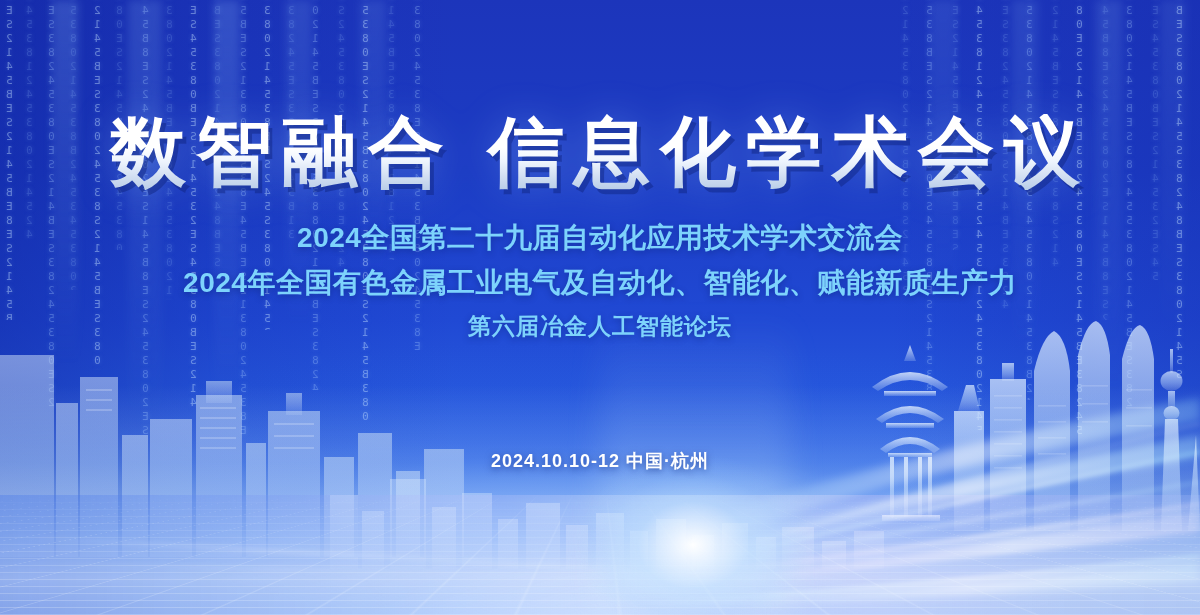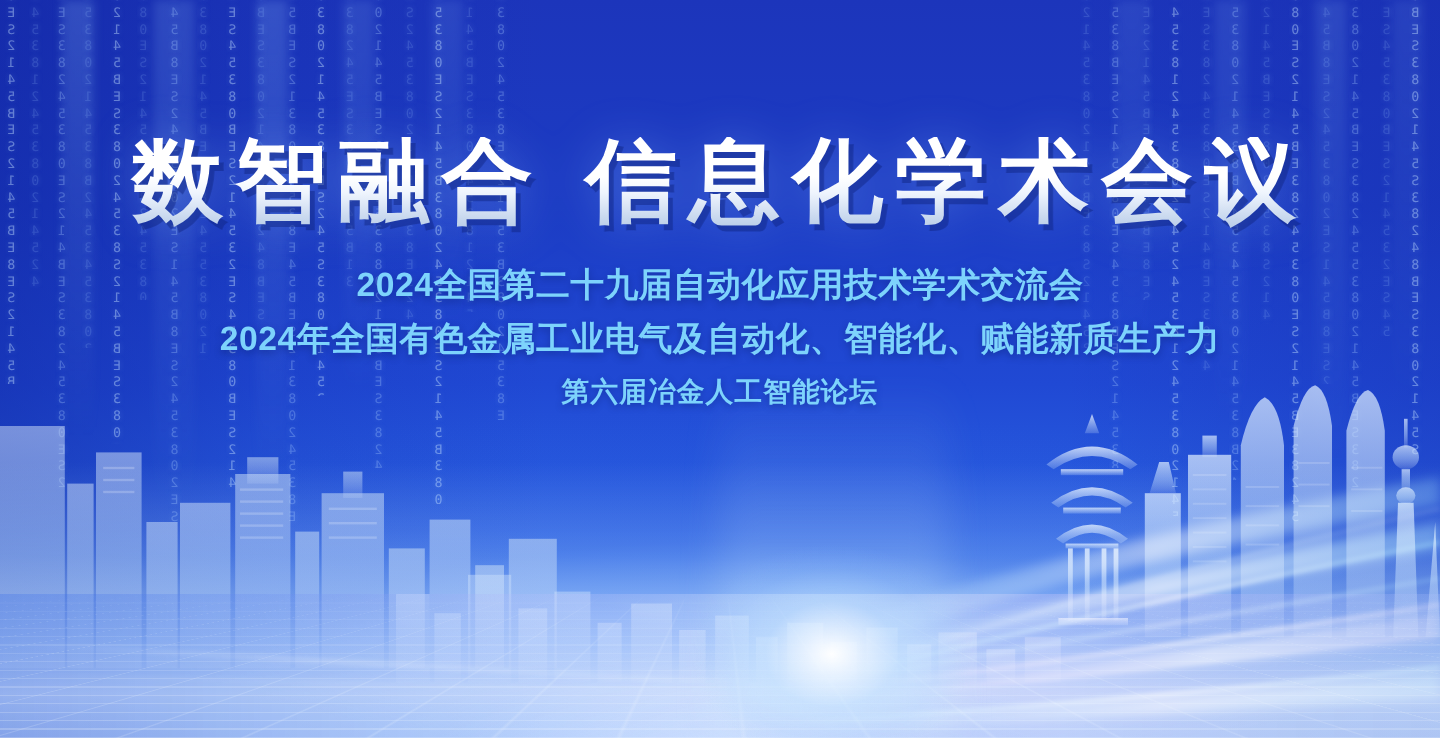--- a/index.html
+++ b/index.html
@@ -435,15 +435,16 @@
   <div class="content">
 
     <div class="headline">
       <span>数智融合</span><span class="gap"></span><span>信息化学术会议</span>
     </div>
 
     <div class="subline sub1">2024全国第二十九届自动化应用技术学术交流会</div>
     <div class="subline sub2">2024年全国有色金属工业电气及自动化、智能化、赋能新质生产力</div>
     <div class="subline sub3">第六届冶金人工智能论坛</div>
 
+    <div class="dateline">2024.10.10-12 中国·杭州</div>
   </div>
 
 </div>
 
 </body></html>

